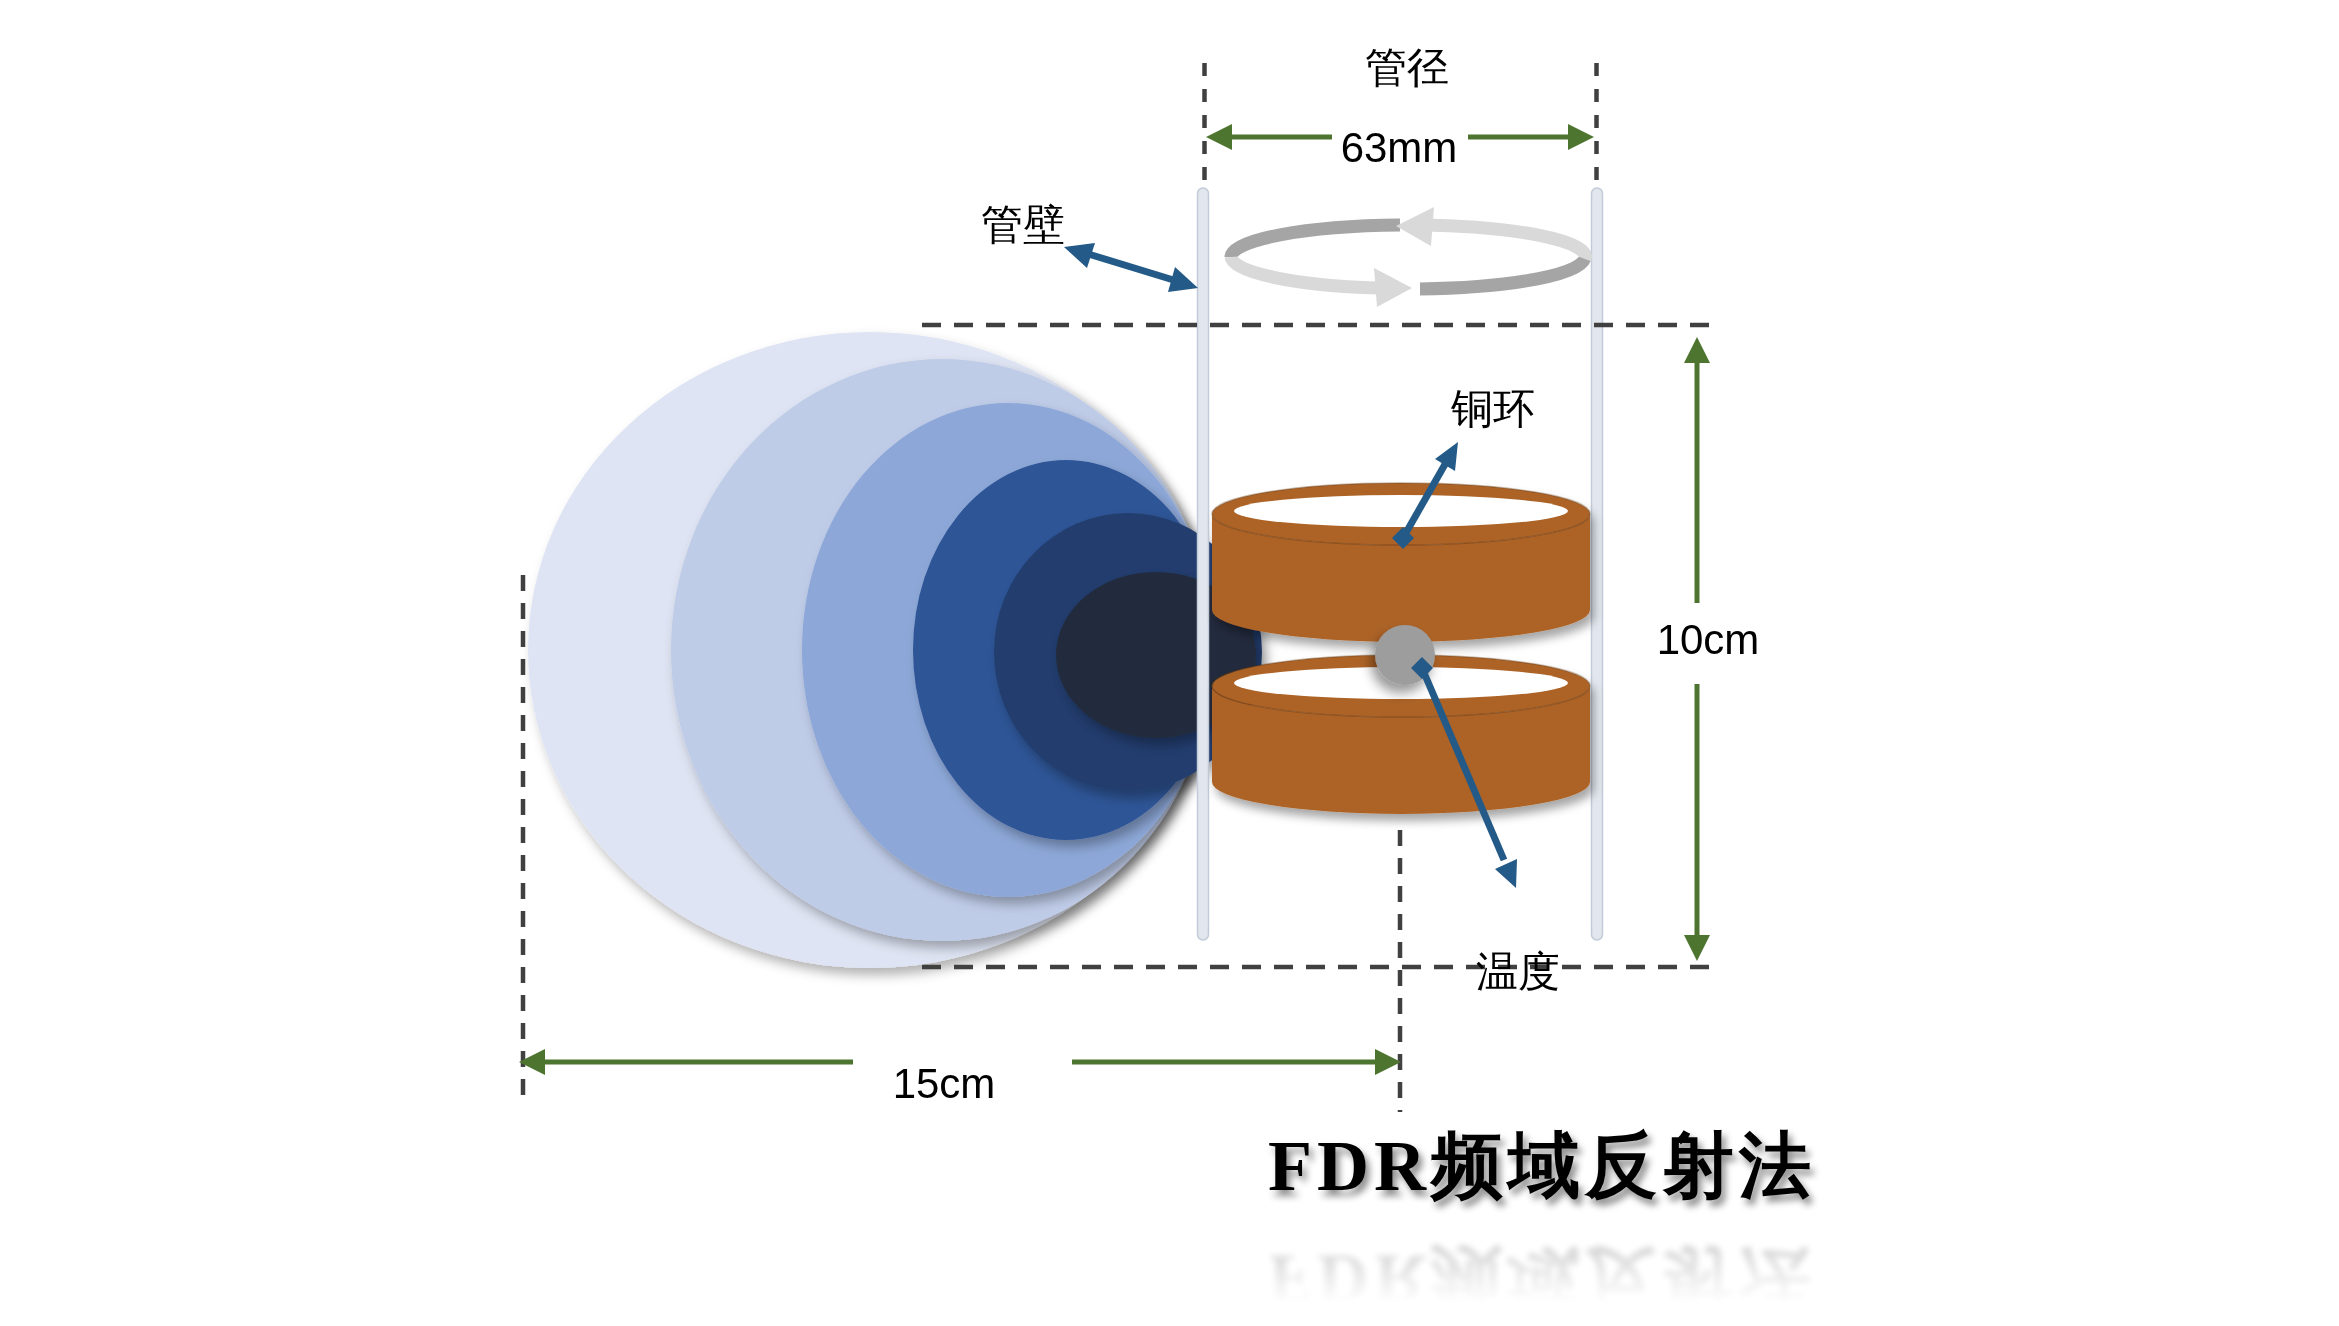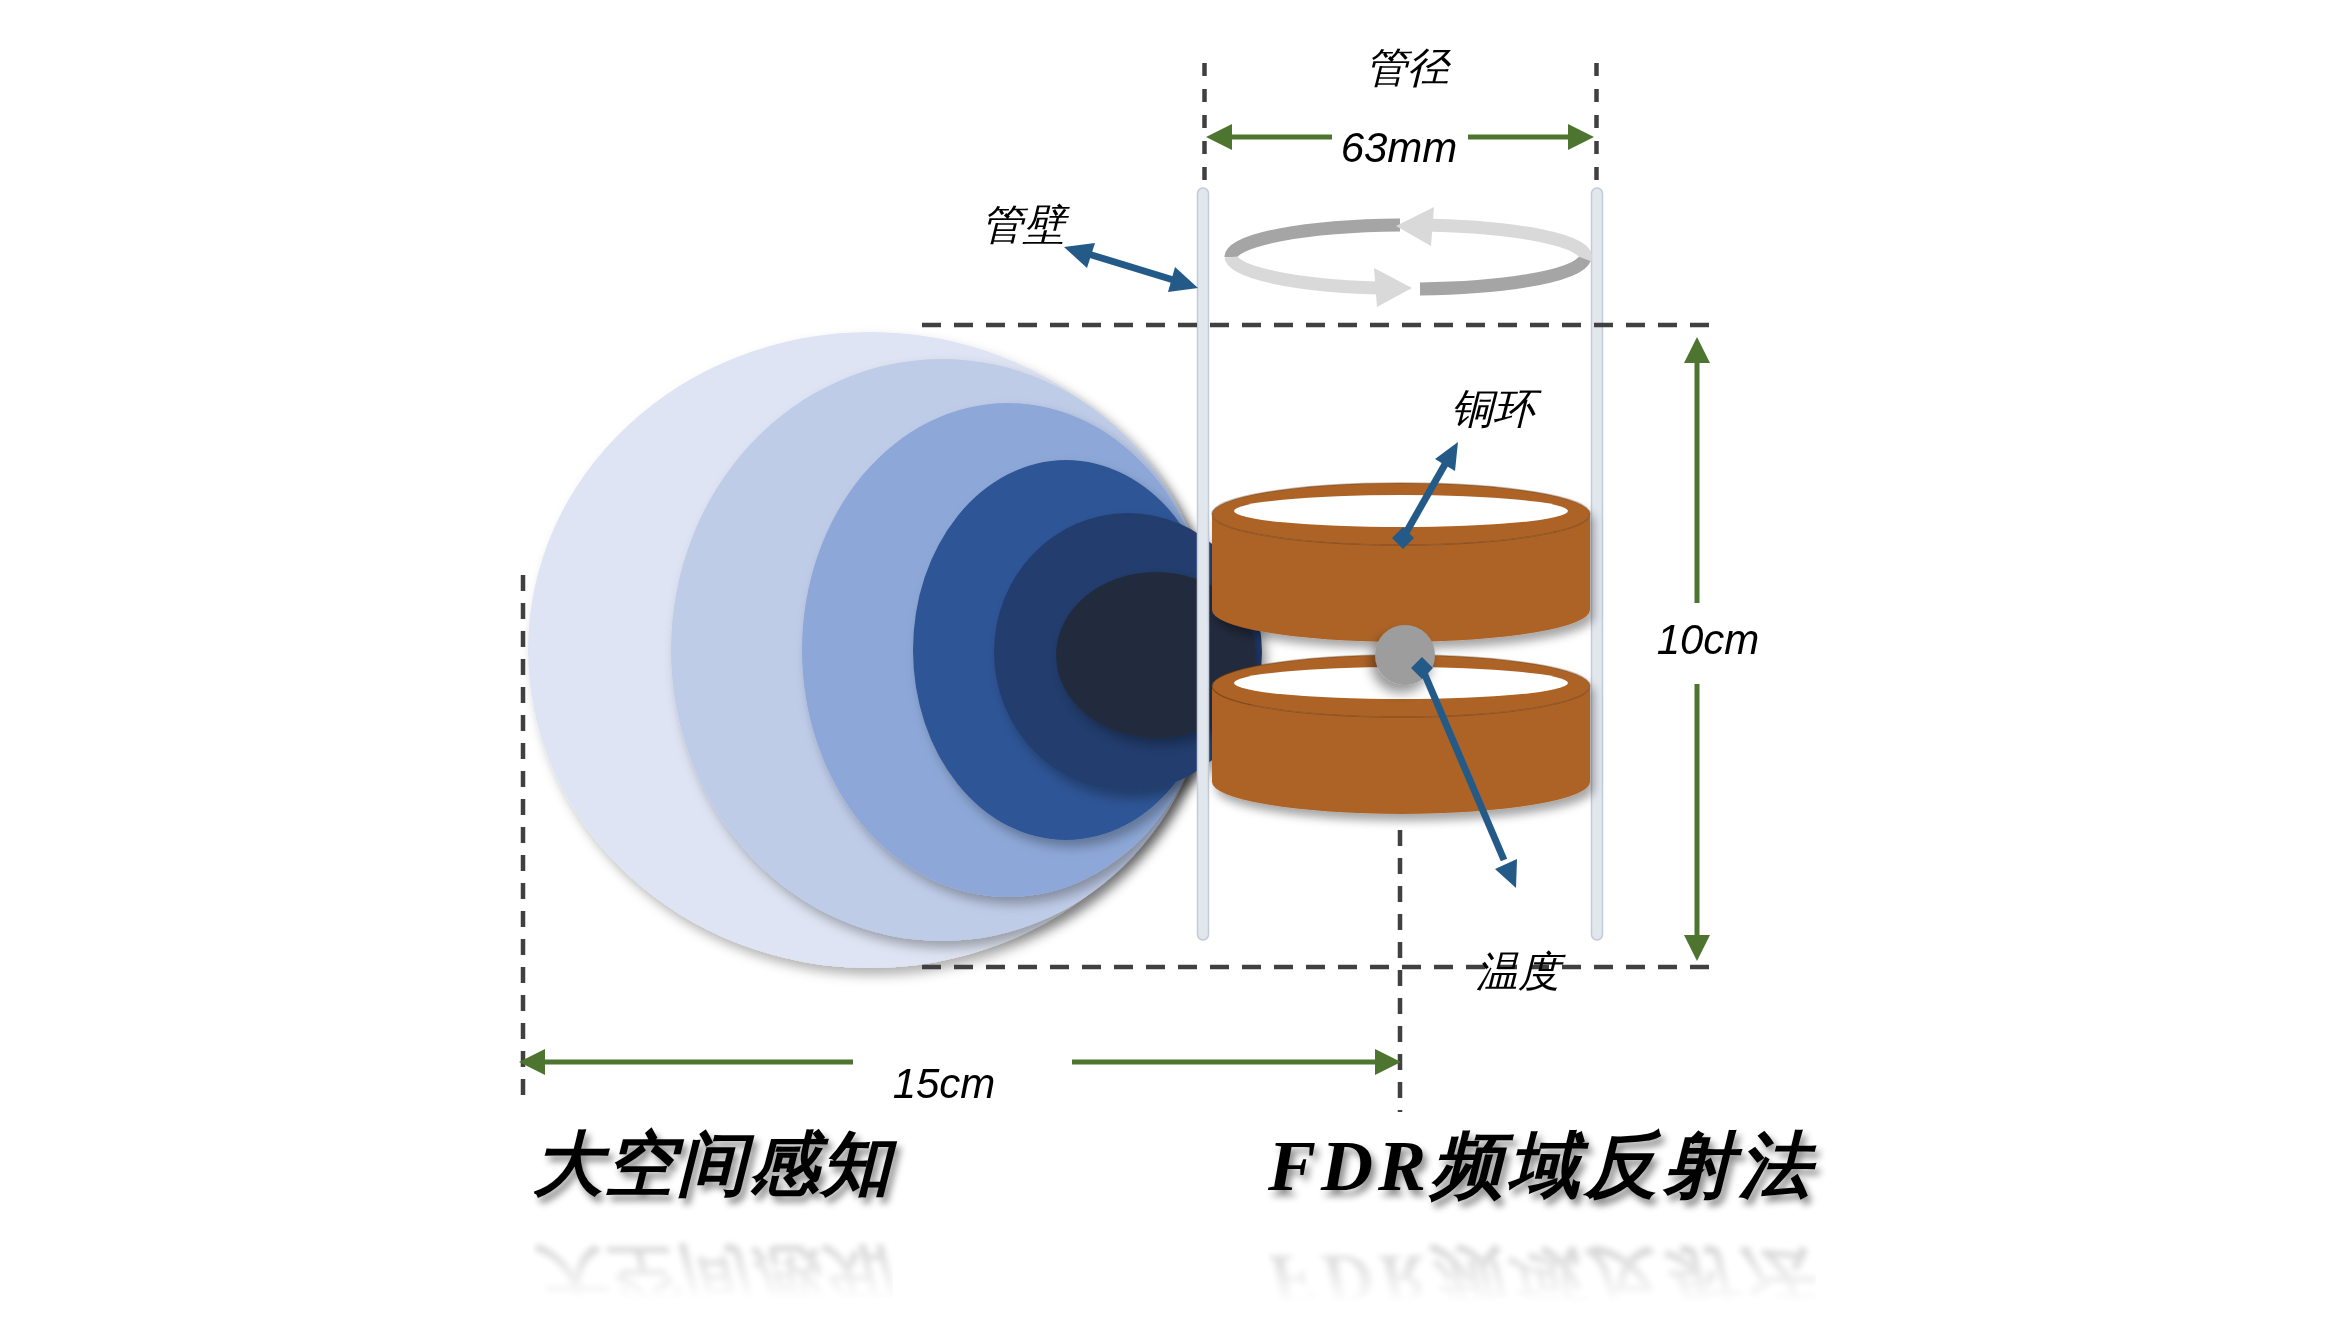--- a/index.html
+++ b/index.html
@@ -2,21 +2,20 @@
 <html><head>
 <meta charset="utf-8">
 <style>
   html,body{margin:0;padding:0;background:#ffffff;}
   .stage{
     position:relative;
     width:2146px;height:1326px;
     background:#ffffff;
     overflow:hidden;
     font-family:"Liberation Sans", sans-serif;
-    font-style:italic;
   }
   .stage svg{position:absolute;left:0;top:0;}
   .lbl{
     position:absolute;
     transform:translate(-50%,-50%);
     color:#000;
     font-size:42px;
     white-space:nowrap;
     line-height:1.1;
   }
@@ -142,22 +141,18 @@
   </svg>
 
   <div class="lbl" style="left:1407px;top:68px;">管径</div>
   <div class="lbl" style="left:1399px;top:136px;margin-top:12px;">63mm</div>
   <div class="lbl" style="left:1023px;top:225px;text-align:center;">管壁</div>
   <div class="lbl" style="left:1493px;top:398px;margin-top:11px;">铜环</div>
   <div class="lbl" style="left:1708px;top:640px;">10cm</div>
   <div class="lbl" style="left:1518px;top:972px;">温度</div>
   <div class="lbl" style="left:944px;top:1084px;">15cm</div>
 
-  <div class="caption cap-left">
-    <span class="main">大空间感知</span>
-    <span class="reflection">大空间感知</span>
-  </div>
   <div class="caption cap-right">
     <span class="main">FDR频域反射法</span>
     <span class="reflection">FDR频域反射法</span>
   </div>
 
 </div>
 
 </body></html>

